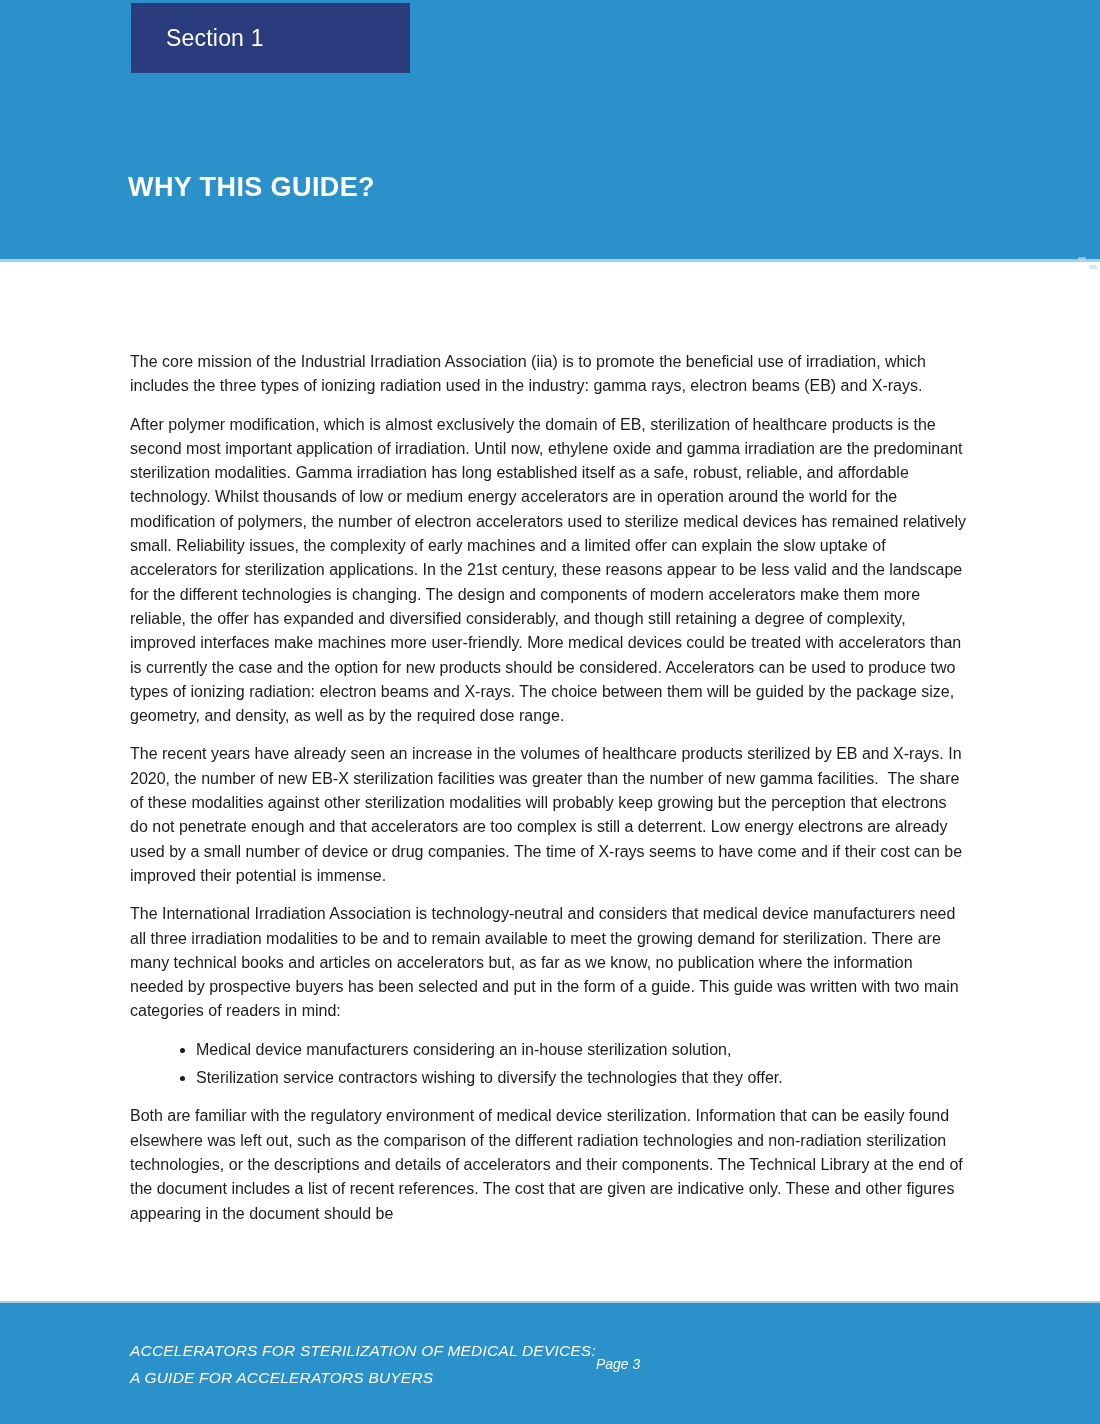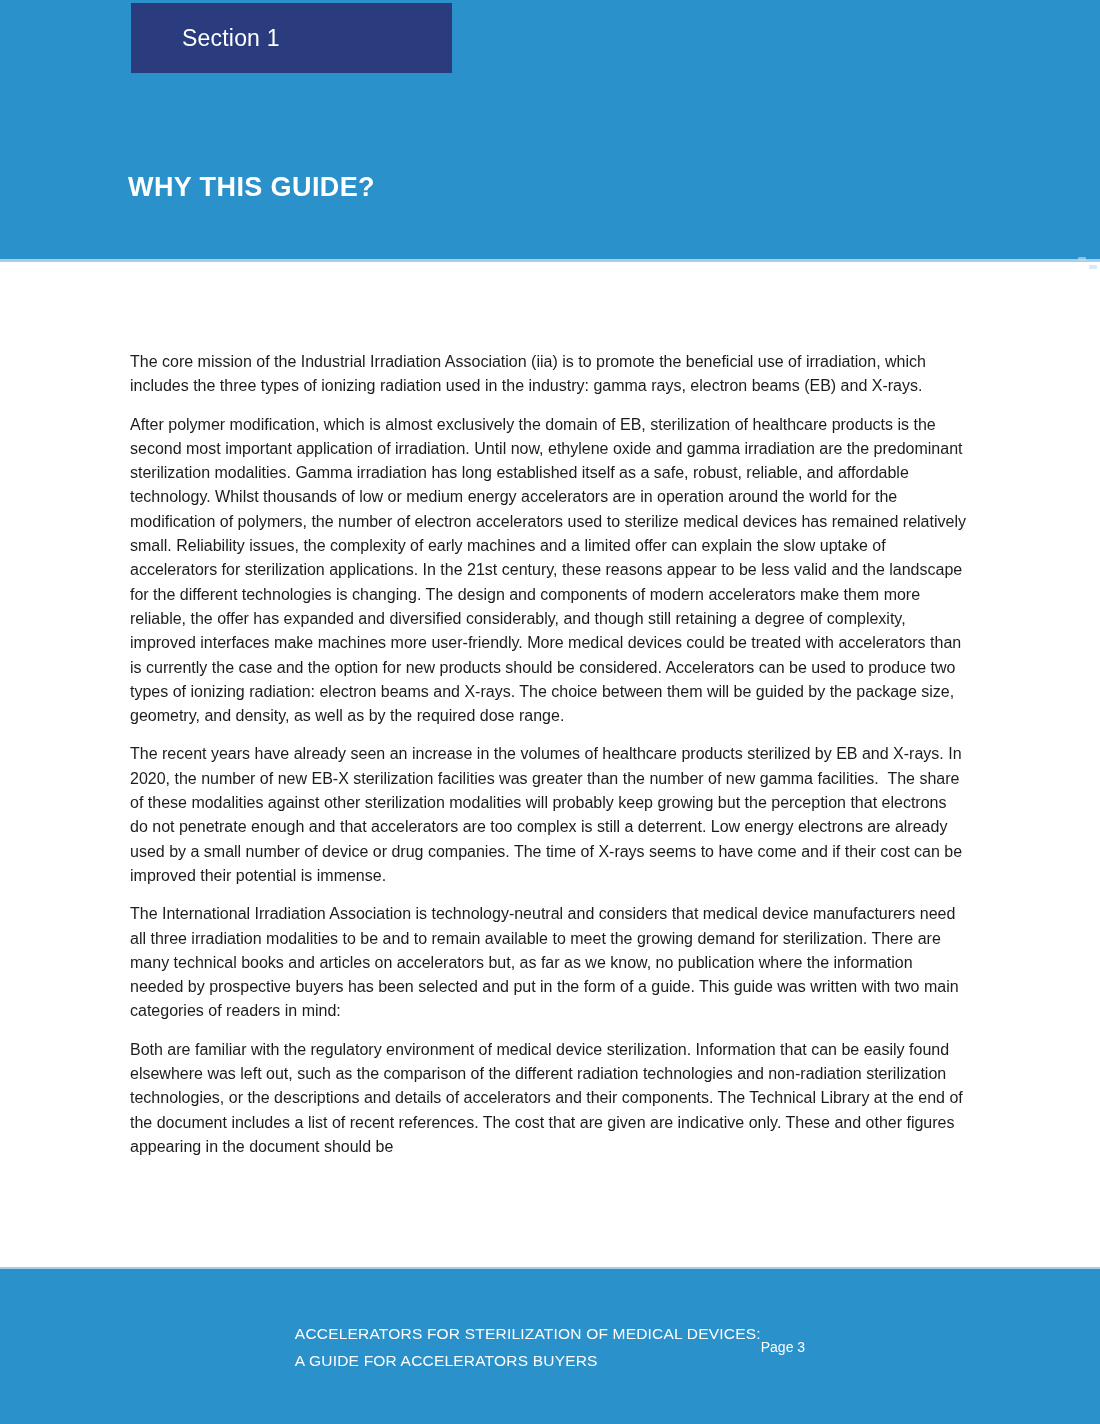--- a/index.html
+++ b/index.html
@@ -20,26 +20,26 @@
     top: 0; left: 0;
     width: 100%;
     height: 262px;
     background: var(--brand-blue, #2A91CB);
     border-bottom: 3px solid var(--band-edge, #A5CFE9);
   }
   .section-tab {
     position: absolute;
     left: 131px;
     top: 3px;
-    width: 321px;
+    width: 279px;
     height: 70px;
     background: var(--navy-tab, #2A3C7D);
     display: flex;
     align-items: center;
-    padding-left: 51px;
+    padding-left: 35px;
     color: #ffffff;
     font-size: 23px;
     letter-spacing: 0.2px;
   }
   .page-heading {
     position: absolute;
     left: 128px;
     top: 172px;
     margin: 0;
     color: #ffffff;
@@ -81,28 +81,29 @@
   .bullets li {
     margin-bottom: 4px;
   }
 
   
   .footer {
     position: absolute;
     left: 0;
     bottom: 0;
     width: 100%;
-    height: 157px;
+    height: 123px;
     background: var(--brand-blue, #2A91CB);
     border-top: 2px solid var(--band-edge, #A5CFE9);
     display: flex;
     align-items: center;
-    justify-content: center;
+    justify-content: flex-start;
     padding: 0 130px;
     color: #ffffff;
+    font-style: italic;
   }
   .footer-title {
     font-size: 15.5px;
     line-height: 27px;
     letter-spacing: 0.2px;
   }
   .page-number {
     font-size: 14px;
   }
 </style>
@@ -119,20 +120,24 @@
   </header>
 
   <div class="speck s1"></div>
   <div class="speck s2"></div>
 
   <main class="content">
     <p>The core mission of the Industrial Irradiation Association (iia) is to promote the beneficial use of irradiation, which includes the three types of ionizing radiation used in the industry: gamma rays, electron beams (EB) and X-rays.</p>
     <p>After polymer modification, which is almost exclusively the domain of EB, sterilization of healthcare products is the second most important application of irradiation. Until now, ethylene oxide and gamma irradiation are the predominant sterilization modalities. Gamma irradiation has long established itself as a safe, robust, reliable, and affordable technology. Whilst thousands of low or medium energy accelerators are in operation around the world for the modification of polymers, the number of electron accelerators used to sterilize medical devices has remained relatively small. Reliability issues, the complexity of early machines and a limited offer can explain the slow uptake of accelerators for sterilization applications. In the 21st century, these reasons appear to be less valid and the landscape for the different technologies is changing. The design and components of modern accelerators make them more reliable, the offer has expanded and diversified considerably, and though still retaining a degree of complexity, improved interfaces make machines more user-friendly. More medical devices could be treated with accelerators than is currently the case and the option for new products should be considered. Accelerators can be used to produce two types of ionizing radiation: electron beams and X-rays. The choice between them will be guided by the package size, geometry, and density, as well as by the required dose range.</p>
     <p>The recent years have already seen an increase in the volumes of healthcare products sterilized by EB and X-rays. In 2020, the number of new EB-X sterilization facilities was greater than the number of new gamma facilities.  The share of these modalities against other sterilization modalities will probably keep growing but the perception that electrons do not penetrate enough and that accelerators are too complex is still a deterrent. Low energy electrons are already used by a small number of device or drug companies. The time of X-rays seems to have come and if their cost can be improved their potential is immense.</p>
     <p>The International Irradiation Association is technology-neutral and considers that medical device manufacturers need all three irradiation modalities to be and to remain available to meet the growing demand for sterilization. There are many technical books and articles on accelerators but, as far as we know, no publication where the information needed by prospective buyers has been selected and put in the form of a guide. This guide was written with two main categories of readers in mind:</p>
+    <ul class="bullets">
+      <li>Medical device manufacturers considering an in-house sterilization solution,</li>
+      <li>Sterilization service contractors wishing to diversify the technologies that they offer.</li>
+    </ul>
     <p>Both are familiar with the regulatory environment of medical device sterilization. Information that can be easily found elsewhere was left out, such as the comparison of the different radiation technologies and non-radiation sterilization technologies, or the descriptions and details of accelerators and their components. The Technical Library at the end of the document includes a list of recent references. The cost that are given are indicative only. These and other figures appearing in the document should be</p>
   </main>
 
   <footer class="footer">
     <div class="footer-title">
       <div>ACCELERATORS FOR STERILIZATION OF MEDICAL DEVICES:</div>
       <div>A GUIDE FOR ACCELERATORS BUYERS</div>
     </div>
     <div class="page-number">Page 3</div>
   </footer>

